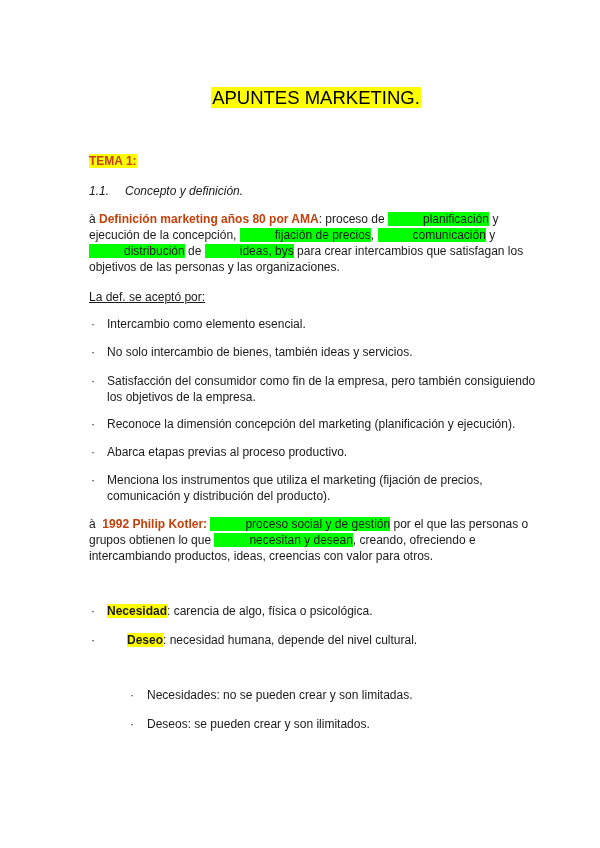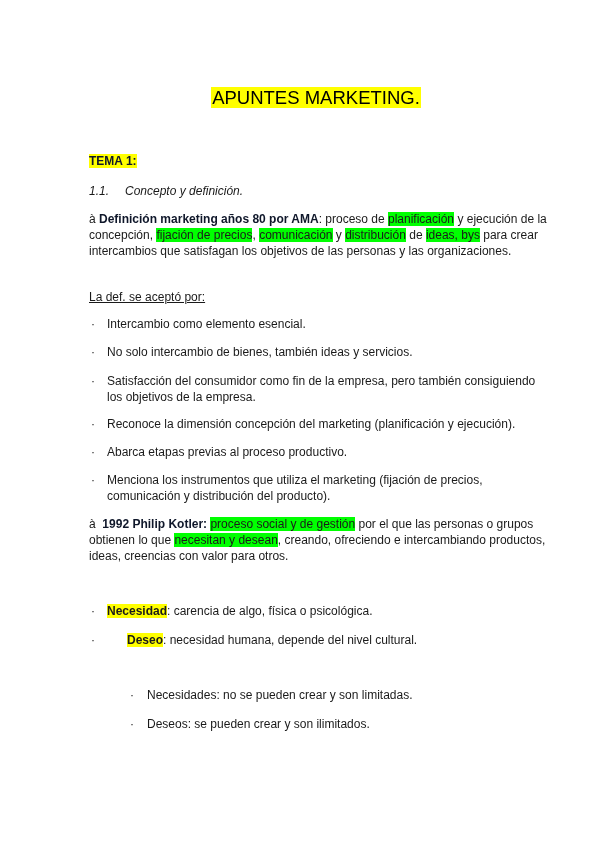--- a/index.html
+++ b/index.html
@@ -3,22 +3,22 @@
 <meta charset="utf-8">
 <style>
   html, body { margin: 0; padding: 0; background: #ffffff; }
   body { width: 600px; height: 848px; position: relative; overflow: hidden;
          font-family: "Liberation Sans", sans-serif; color: #1a1a1a; font-size: 12px; }
   .page { position: absolute; left: 8px; top: 0; width: 600px; height: 749px; margin-left: 8px; }
   .abs { position: absolute; white-space: nowrap; line-height: 16px; }
   .title { left: 0; width: 600px; top: 86px; text-align: center; font-size: 18.5px; line-height: 24px; }
   .title span { background: #ffff00; color: #000; padding: 0 1px; }
   .hl-y { background: #ffff00; font-weight: bold; }
-  .hl-g { background: #00ff00; }
-  .bold { font-weight: bold; color: #0f172a; }
+  .hl-g { background: #00ff00; padding-left: 35px; }
+  .bold { font-weight: bold; color: #c2410c; }
   .italic { font-style: italic; }
   .u { text-decoration: underline; }
   .para { position: absolute; left: 73px; width: 460px; line-height: 16px; white-space: normal; }
   .bullet-dot { position: absolute; left: 75px; }
   .bullet-text { position: absolute; left: 91px; width: 440px; line-height: 16px; white-space: normal; }
   .sub-dot { position: absolute; left: 114px; }
   .sub-text { position: absolute; left: 131px; line-height: 16px; white-space: nowrap; }
 </style>
 </head>
 <body>

